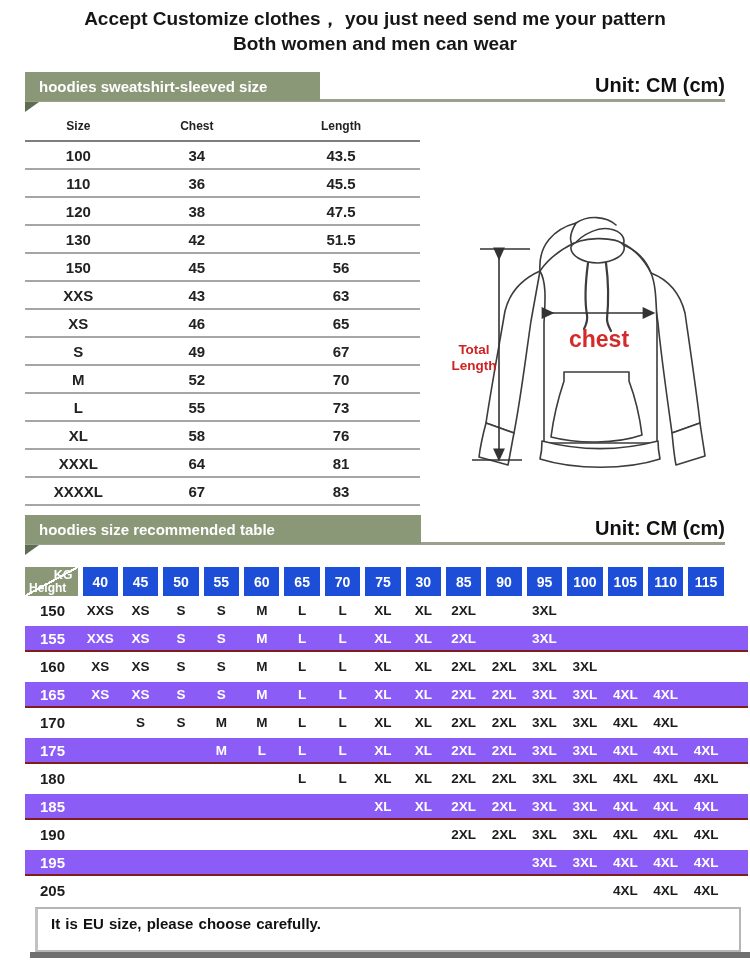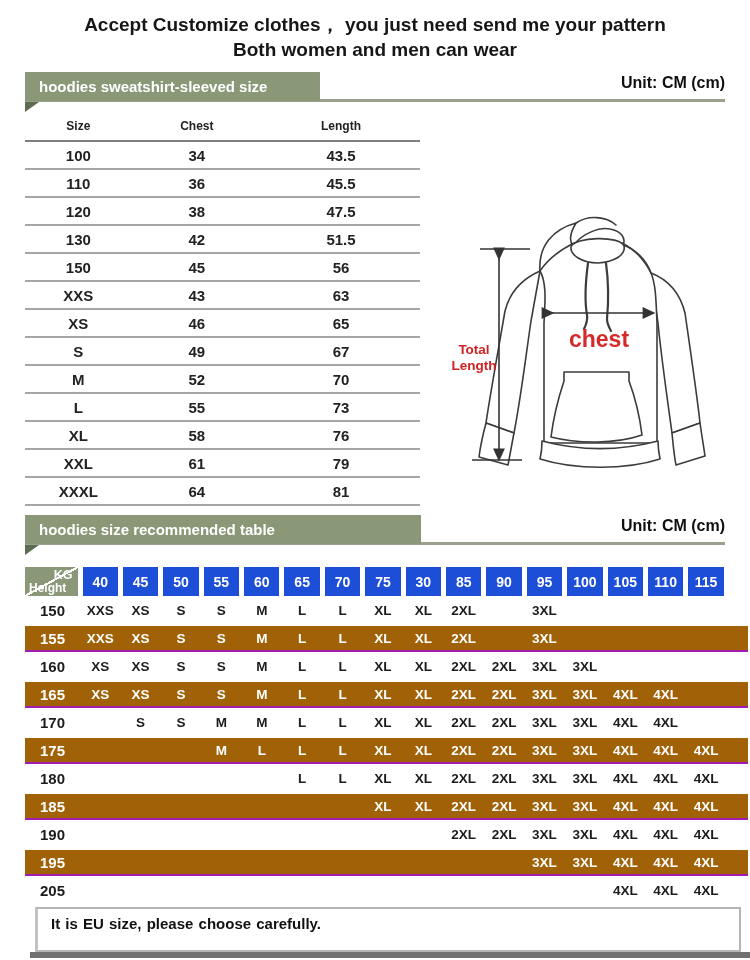--- a/index.html
+++ b/index.html
@@ -1,32 +1,32 @@
 <!DOCTYPE html>
 <html><head>
 <meta charset="utf-8">
 <style>
   html,body{margin:0;padding:0;background:#fff;}
   .page{position:relative;width:750px;height:960px;background:#fff;overflow:hidden;
         font-family:"Liberation Sans", sans-serif;color:#1a1a1a;}
 
   
-  .title{position:absolute;top:12px;left:0;right:0;text-align:center;
+  .title{position:absolute;top:6px;left:0;right:0;text-align:center;
          font-weight:bold;font-size:19px;line-height:25px;color:#161616;}
 
   
   .section-head{position:absolute;left:25px;width:700px;height:31px;}
   .section-head .underline{position:absolute;left:0;right:0;top:27px;height:3px;background:#9aa18d;}
   .banner{position:absolute;left:0;top:0;height:29px;background:#8a9878;color:#fff;
           font-weight:bold;font-size:15px;line-height:29px;padding:0 14px;box-sizing:border-box;}
   .banner.w1{width:295px;}
   .banner.w2{width:396px;}
   .fold{position:absolute;left:0;top:30px;width:0;height:0;
         border-top:10px solid #5e6c51;border-right:14px solid transparent;}
-  .unit{position:absolute;right:0;top:2px;font-weight:bold;font-size:16px;color:#101010;}
+  .unit{position:absolute;right:0;top:2px;font-weight:bold;font-size:20px;color:#101010;}
 
   
   .size-table{position:absolute;left:25px;top:111px;width:395px;border-collapse:collapse;table-layout:fixed;}
   .size-table col.c1{width:27%;} .size-table col.c2{width:33%;} .size-table col.c3{width:40%;}
   .size-table th{font-size:12px;font-weight:bold;height:27px;text-align:center;
                  border-bottom:2px solid #7e7e7e;color:#222;}
   .size-table td{font-size:15px;font-weight:bold;height:24px;text-align:center;
                  border-bottom:2px solid #a6a6a6;color:#222;}
 
   
@@ -41,22 +41,22 @@
   .m-head .corner{position:relative;margin-left:0;
      background:linear-gradient(to bottom right, rgba(0,0,0,0) calc(50% - 1px), #fff calc(50% - 1px),
                 #fff calc(50% + 1px), rgba(0,0,0,0) calc(50% + 1px)), #8a9878;padding-left:24px;}
   .m-head .corner .kg{position:absolute;top:1px;right:5px;font-size:12.5px;}
   .m-head .corner .hg{position:absolute;bottom:1px;left:4px;font-size:12px;}
   .m-head .filler{background:transparent;}
   .m-body{margin-top:0;}
   .m-row{display:grid;grid-template-columns:55px repeat(16,40.4px) 1fr;height:28px;
          align-items:center;text-align:center;font-weight:bold;font-size:13.5px;color:#1c1c1c;}
   .m-row .hcell{font-size:15px;}
-  .m-row.striped{background:#a16207;color:#fff;box-sizing:border-box;
-                 border-top:2px solid #fff;border-bottom:2px solid #a21caf;}
+  .m-row.striped{background:#8b5cf6;color:#fff;box-sizing:border-box;
+                 border-top:2px solid #fff;border-bottom:2px solid #7f1d1d;}
 
   
   .note{position:absolute;left:35px;top:907px;width:706px;height:45px;box-sizing:border-box;
         border:2px solid #b5b5b5;border-left:3px solid #c2c2c2;background:#fff;
         padding:4px 10px 0 13px;font-weight:bold;font-size:15px;color:#111;}
   .note .l1{display:flex;word-spacing:4px;}
   .note .l1 .conv{margin-left:46px;word-spacing:0;}
   .note .l2{margin-top:2px;word-spacing:1px;}
   .note-shadow{position:absolute;left:30px;top:952px;width:720px;height:6px;background:#707070;}
 </style>
@@ -138,25 +138,20 @@
         </tr>
         <tr>
           <td>L</td>
           <td>55</td>
           <td>73</td>
         </tr>
         <tr>
           <td>XL</td>
           <td>58</td>
           <td>76</td>
-        </tr>
-        <tr>
-          <td>XXL</td>
-          <td>61</td>
-          <td>79</td>
         </tr>
         <tr>
           <td>XXXL</td>
           <td>64</td>
           <td>81</td>
         </tr>
         <tr>
           <td>XXXXL</td>
           <td>67</td>
           <td>83</td>

